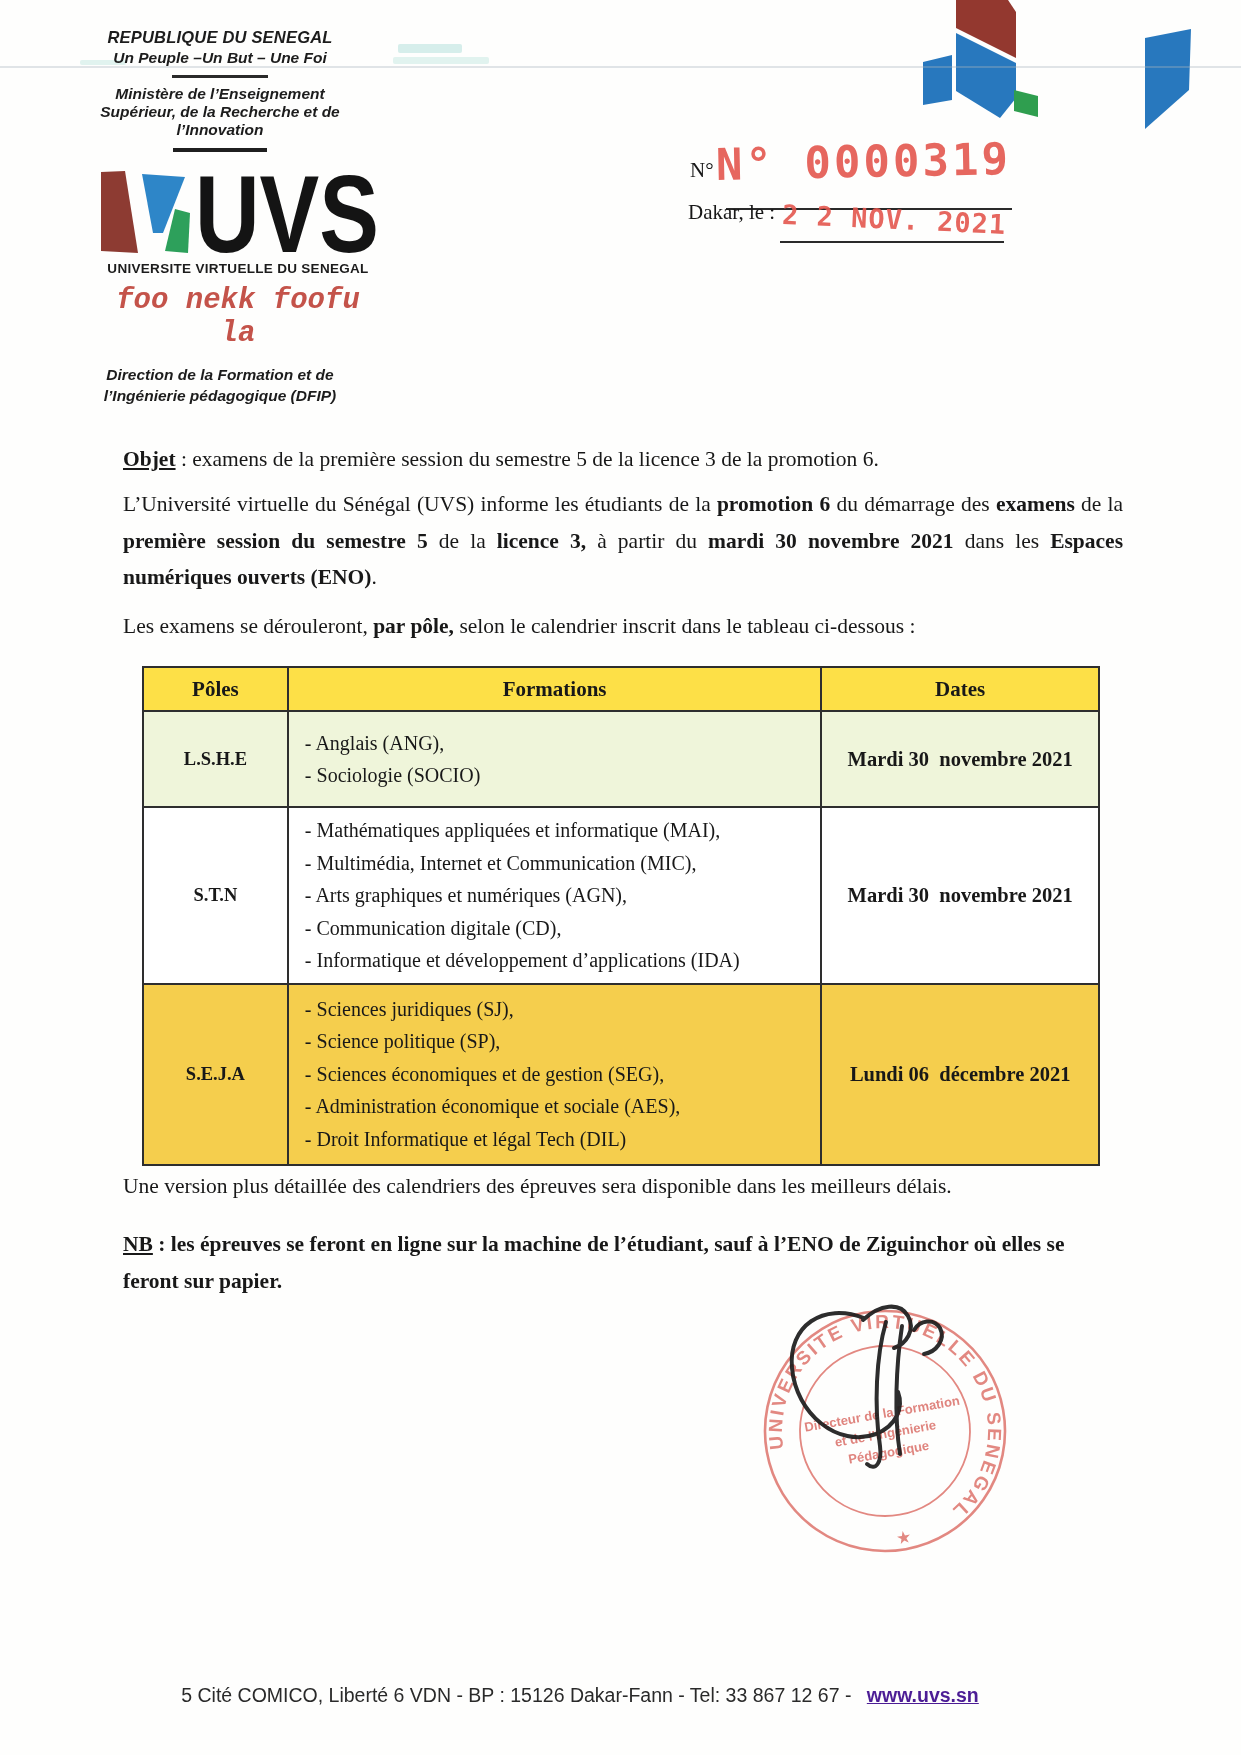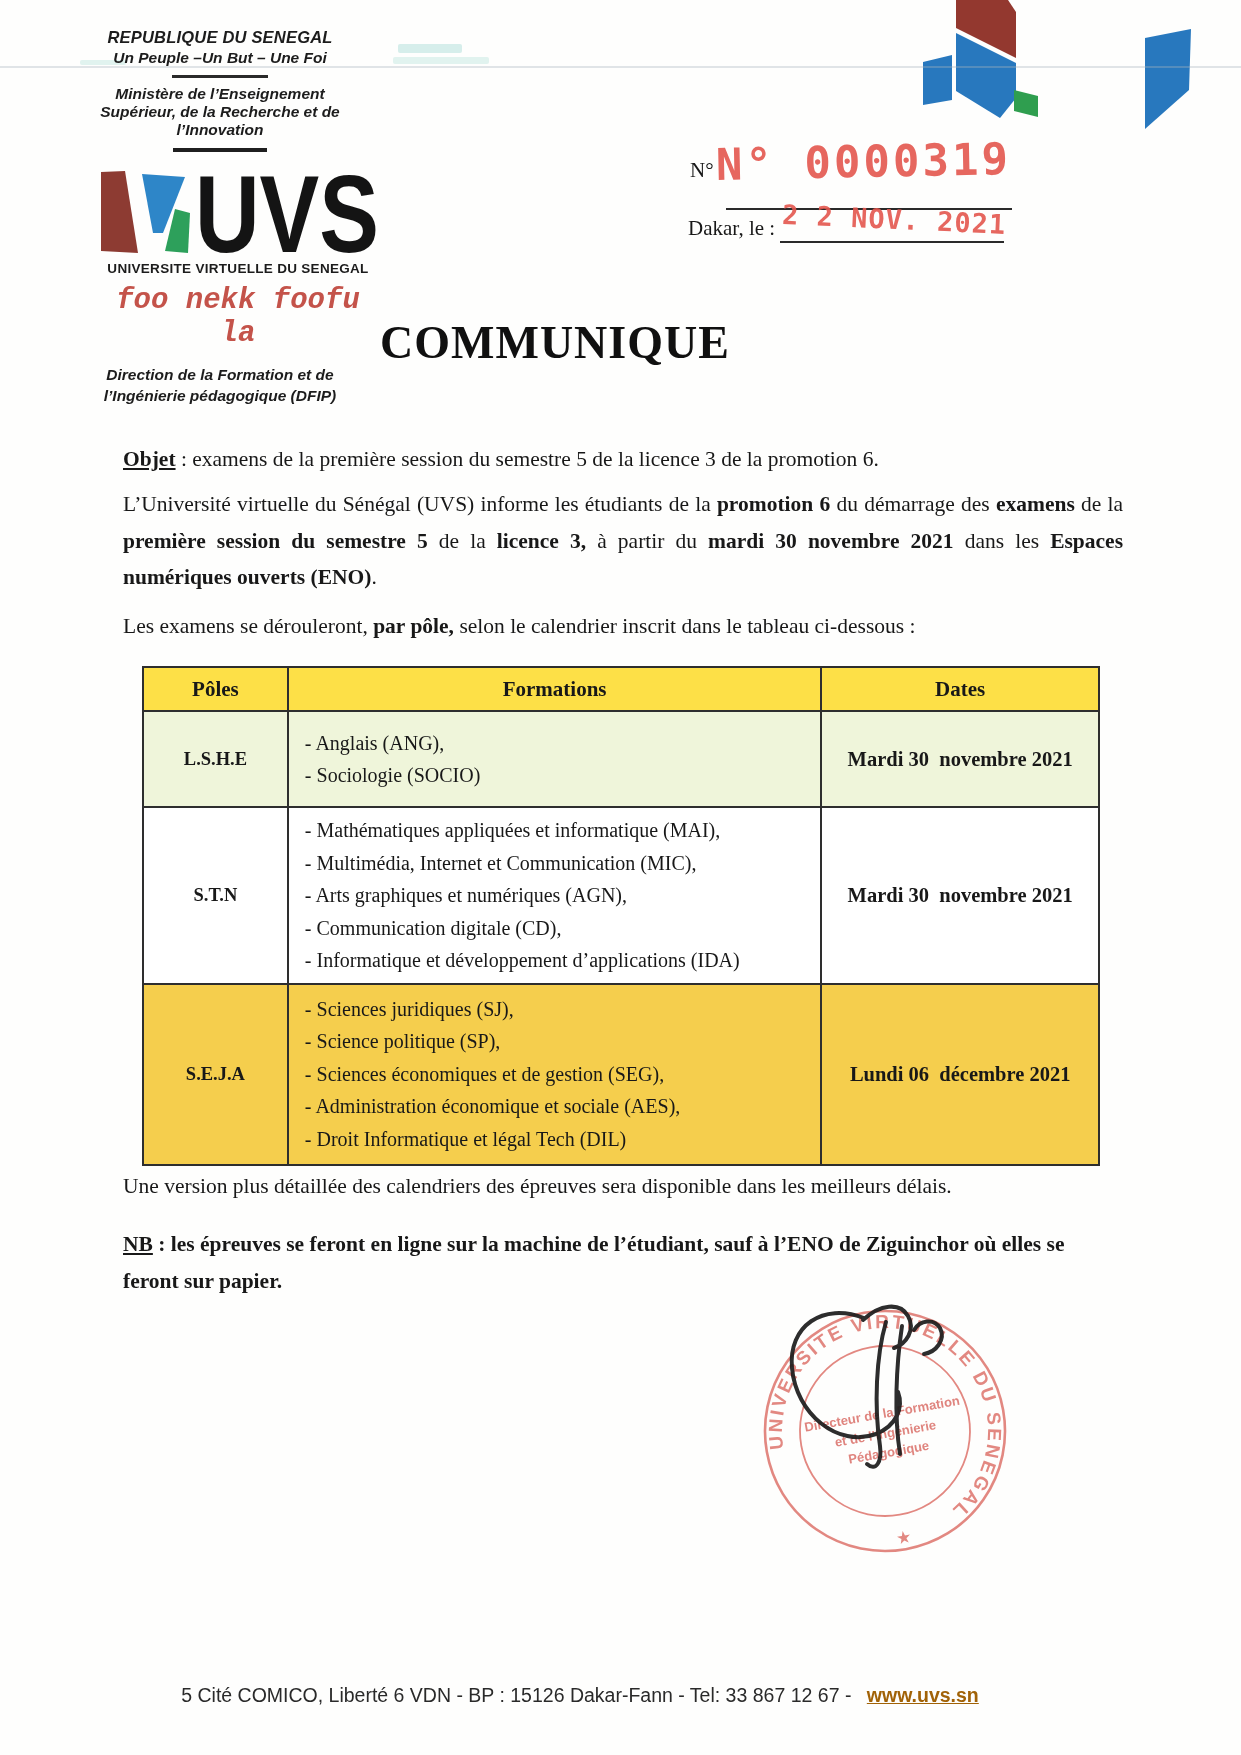--- a/index.html
+++ b/index.html
@@ -19,21 +19,21 @@
   .inst{font-family:"Liberation Sans",sans-serif;font-style:normal;font-weight:bold;
         font-size:13.5px;letter-spacing:.3px;margin-top:1px;white-space:nowrap;}
   .slogan{font-family:Liberation Mono, monospace;font-style:italic;font-weight:bold;
           font-size:29px;color:#c4534a;margin-top:8px;}
   
   .no-label{position:absolute;left:690px;top:158px;font-size:21px;}
   .stamp-number{position:absolute;left:716px;top:136px;font-family:"DejaVu Sans Mono",monospace;
                 font-weight:bold;font-size:44px;letter-spacing:3px;color:#e4574f;opacity:.9;
                 transform:rotate(-1.2deg);white-space:pre;}
   .underline1{position:absolute;left:726px;top:208px;width:286px;height:2px;background:#2a2a2a;}
-  .date-label{position:absolute;left:688px;top:216px;font-size:21px;}
+  .date-label{position:absolute;left:688px;top:200px;font-size:21px;}
   .stamp-date{position:absolute;left:782px;top:204px;font-family:"DejaVu Sans Mono",monospace;
               font-weight:bold;font-size:27px;letter-spacing:1px;color:#e4574f;opacity:.9;
               transform:rotate(2.5deg);white-space:pre;}
   .underline2{position:absolute;left:780px;top:241px;width:224px;height:2px;background:#2a2a2a;}
   
   .title{position:absolute;left:0;top:316px;width:1110px;margin:0;text-align:center;
          font-size:46px;font-weight:bold;letter-spacing:1px;color:#101010;}
   .para{position:absolute;left:123px;width:1000px;margin:0;font-size:21.5px;line-height:36.5px;}
   .objet{top:441px;}
   .intro{top:486px;text-align:justify;}
@@ -51,21 +51,21 @@
   .exam-table th.c3{width:275px;}
   .pole-cell{text-align:center;font-weight:bold;font-size:18.5px;}
   .form-cell{padding:6px 8px 6px 16px;line-height:32.5px;}
   .date-cell{text-align:center;font-weight:bold;font-size:20.5px;white-space:pre;}
   
   .stamp-svg{position:absolute;left:752px;top:1298px;}
   .sig-svg{position:absolute;left:768px;top:1296px;}
   
   .footer{position:absolute;left:0;top:1684px;width:1160px;text-align:center;
           font-family:"Liberation Sans",sans-serif;font-size:19.5px;color:#2a2a2a;}
-  .footer a{color:#a16207;font-weight:bold;margin-left:10px;}
+  .footer a{color:#4c1d95;font-weight:bold;margin-left:10px;}
   
   .smudge{position:absolute;background:rgba(140,210,200,.35);border-radius:2px;}
   .s1{left:398px;top:44px;width:64px;height:9px;}
   .s2{left:393px;top:57px;width:96px;height:7px;background:rgba(150,215,205,.28);}
   .s3{left:80px;top:60px;width:46px;height:5px;background:rgba(150,215,205,.28);}
   .scanline{position:absolute;left:0;top:66px;width:1241px;height:1.5px;background:#aab4bd;opacity:.35;}
 </style>
 </head>
 <body>
 
@@ -111,21 +111,20 @@
     </div>
   </div>
 
   <span class="no-label">N°</span>
   <div class="stamp-number">N° 0000319</div>
   <div class="underline1"></div>
   <div class="date-label">Dakar, le :</div>
   <div class="stamp-date">2 2 NOV. 2021</div>
   <div class="underline2"></div>
 
-  <h1 class="title">COMMUNIQUE</h1>
 
   <p class="para objet"><b class="u">Objet</b><span> : examens de la première session du semestre 5 de la licence 3 de la promotion 6.</span></p>
   <p class="para intro"><span>L’Université virtuelle du Sénégal (UVS) informe les étudiants de la </span><b>promotion 6</b><span> du démarrage des </span><b>examens</b><span> de la </span><b>première session du semestre 5</b><span> de la </span><b>licence 3,</b><span> à partir du </span><b>mardi 30 novembre 2021</b><span> dans les </span><b>Espaces numériques ouverts (ENO)</b><span>.</span></p>
   <p class="para sched"><span>Les examens se dérouleront, </span><b>par pôle,</b><span> selon le calendrier inscrit dans le tableau ci-dessous :</span></p>
 
   <table class="exam-table">
     <thead>
       <tr>
         <th class="c1">Pôles</th>
         <th class="c2">Formations</th>

